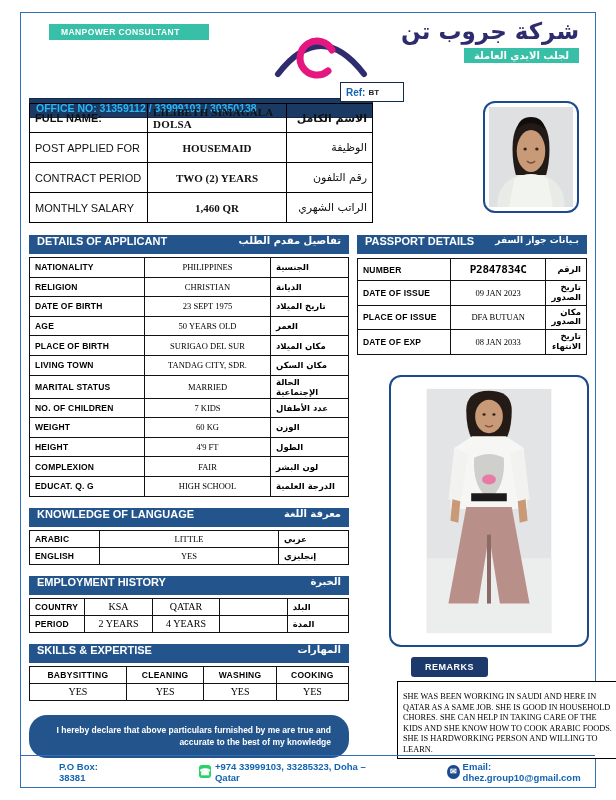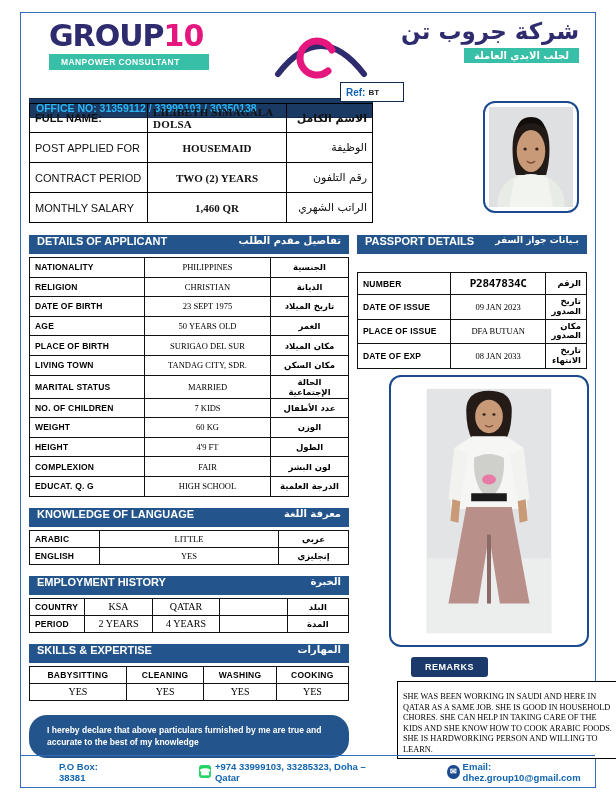--- a/index.html
+++ b/index.html
@@ -147,50 +147,50 @@
   .data-table { width: 100%; border-collapse: collapse; margin-top: 3px; }
   .data-table td {
     border: 1px solid #111;
     height: 19.6px;
     font-size: 8.5px;
     padding: 1px 5px;
     color: #000;
   }
   .d-label { width: 115px; font-weight: bold; letter-spacing: 0.2px; }
   .d-value { text-align: center; font-family: "Liberation Serif", serif; font-size: 10px; }
-  .d-ar { width: 78px; text-align: center; direction: rtl; font-size: 9px; font-weight: bold; font-family: "DejaVu Sans", sans-serif; }
+  .d-ar { width: 78px; text-align: left; direction: rtl; font-size: 9px; font-weight: bold; font-family: "DejaVu Sans", sans-serif; }
 
   .lang-table td { height: 17px; }
   .lang-table .d-label { width: 70px; }
   .lang-table .d-ar { width: 70px; }
 
   .emp-table td { height: 17px; }
   .emp-table .d-label { width: 50px; }
   .emp-table .d-ar { width: 60px; }
   .emp-table .e-cell { text-align: center; font-family: "Liberation Serif", serif; font-size: 10px; width: 66px; }
 
   .skills-table td { height: 17px; text-align: center; }
   .skills-table .s-head { font-weight: bold; font-size: 8.5px; letter-spacing: 0.3px; }
   .skills-table .s-val { font-family: "Liberation Serif", serif; font-size: 10px; }
 
   .declare {
     margin-top: 14px;
     background: #23558c;
     color: #fff;
     border-radius: 18px;
-    text-align: left;
+    text-align: right;
     font-size: 8.5px;
     font-weight: bold;
     padding: 9px 18px;
     line-height: 1.5;
   }
 
   
   .col-right { position: absolute; left: 336px; top: 222px; width: 230px; }
-  .pp-table { width: 100%; border-collapse: collapse; margin-top: 18px; border-radius: 7px; }
+  .pp-table { width: 100%; border-collapse: collapse; margin-top: 4px; border-radius: 7px; }
   .pp-table td { border: 1px solid #111; font-size: 8.5px; padding: 2px 5px; color: #000; height: 22px; }
   .pp-label { width: 93px; font-weight: bold; letter-spacing: 0.2px; }
   .pp-value { text-align: center; font-family: "Liberation Serif", serif; font-size: 10px; }
   .pp-value.mono { font-family: "DejaVu Sans Mono", monospace; font-weight: bold; font-size: 11px; letter-spacing: -0.3px; }
   .pp-ar { width: 38px; text-align: right; direction: rtl; font-size: 8px; font-weight: bold; line-height: 1.15; font-family: "DejaVu Sans", sans-serif; }
 
   .remarks-tab {
     position: absolute; left: 390px; top: 644px;
     background: #1b3a6b; color: #fff;
     font-size: 9px; font-weight: bold;
@@ -234,21 +234,20 @@
   }
 </style>
 </head>
 <body>
 
 <div id="page">
   <div class="sheet">
 
     <div class="header">
       <div class="logo-left">
-        <div class="logo-word"><span class="logo-group">GROUP</span><span class="logo-ten">10</span></div>
         <div class="logo-tag">MANPOWER CONSULTANT</div>
       </div>
 
       <div class="logo-center">
         <svg viewBox="0 0 110 64" width="110" height="64">
           <path d="M12 58 Q55 2 98 58" fill="none" stroke="#2e2b6e" stroke-width="6" stroke-linecap="round"></path>
           <path d="M66 34 a17 17 0 1 0 -4 21" fill="none" stroke="#e5177f" stroke-width="7" stroke-linecap="round"></path>
         </svg>
       </div>
 

